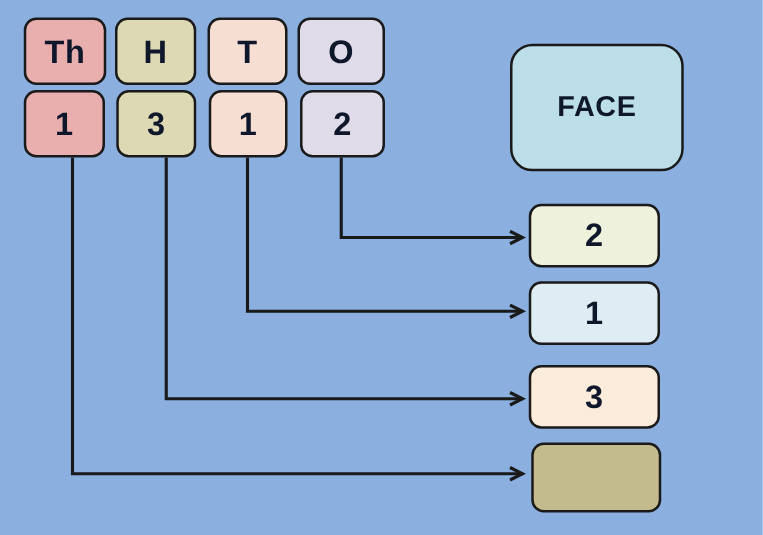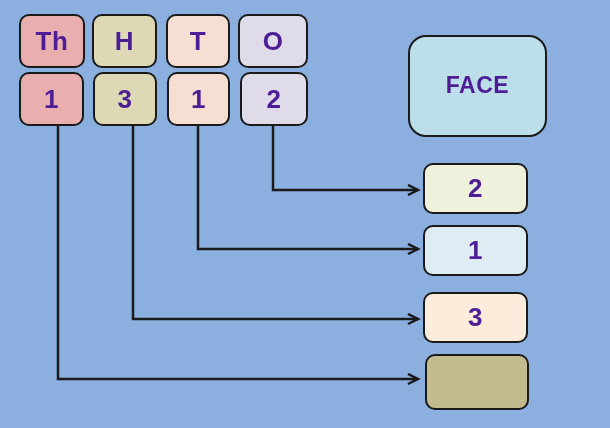--- a/index.html
+++ b/index.html
@@ -4,21 +4,21 @@
 <style>
   :root { --line-color: #1a1a1a; }
   html, body { margin: 0; padding: 0; }
   .canvas {
     position: relative;
     width: 610px;
     height: 428px;
     overflow: hidden;
     font-family: "Liberation Sans", sans-serif;
     font-weight: bold;
-    color: #4c1d95;
+    color: #0f172a;
   }
   .box {
     position: absolute;
     box-sizing: border-box;
     border: 2.5px solid var(--line-color);
     border-radius: 10px;
     display: flex;
     align-items: center;
     justify-content: center;
     font-size: 26px;

